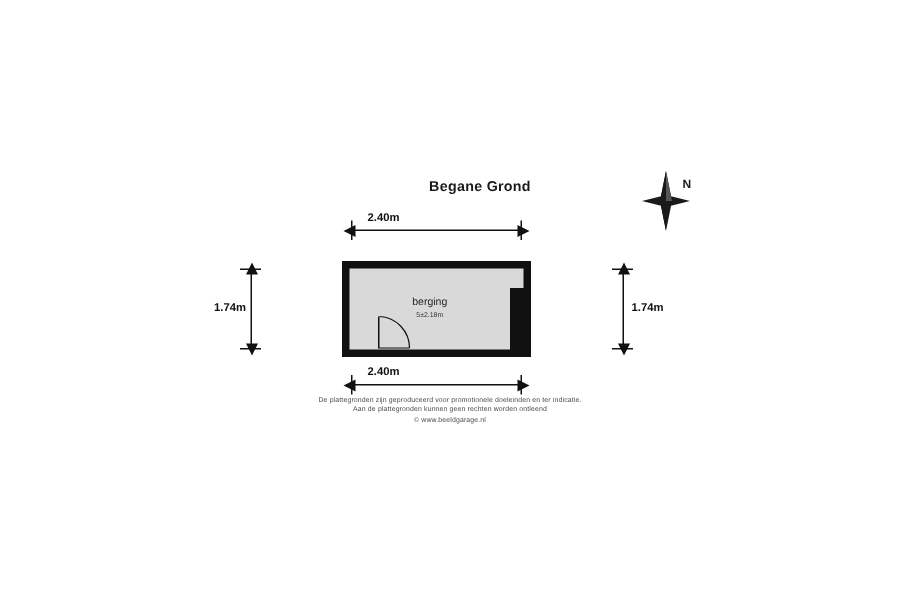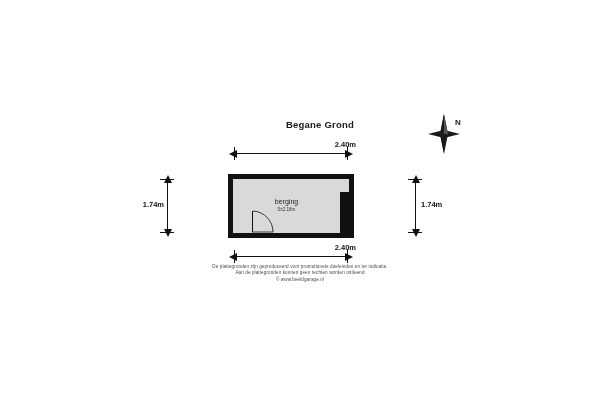--- a/index.html
+++ b/index.html
@@ -159,24 +159,24 @@
   }
   .arrow-l {
     left: 1px;
     border-right: 8px solid #111111;
   }
   .arrow-r {
     right: 1px;
     border-left: 8px solid #111111;
   }
   .dim-top .label, .dim-bottom .label {
-    left: 2px;
+    left: 17px;
     top: -1px;
     width: 126px;
-    text-align: right;
+    text-align: left;
   }
 
   .dim-left {
     left: 156px;
     top: 174px;
     width: 22px;
     height: 64px;
   }
   .dim-right {
     left: 404px;

